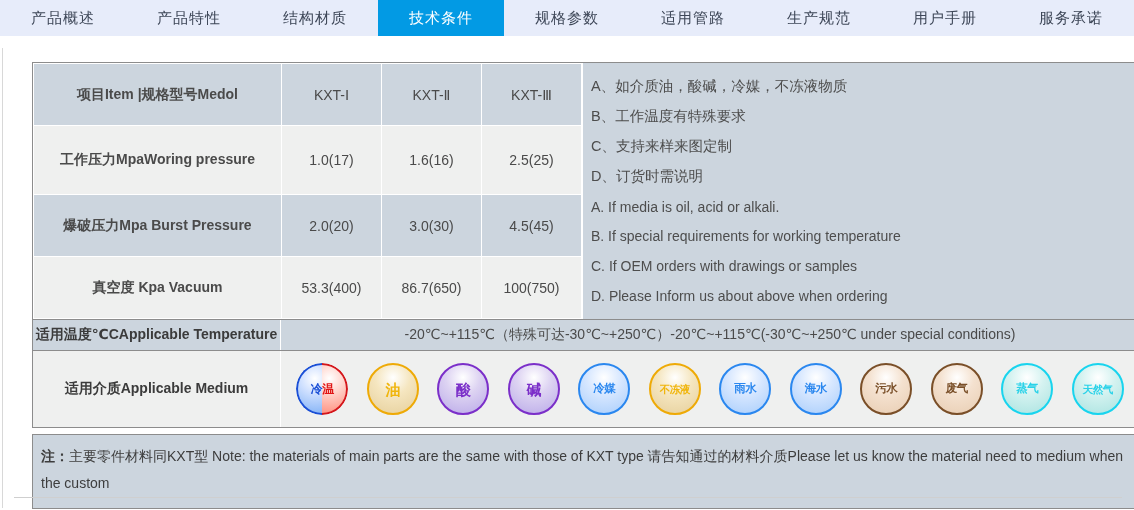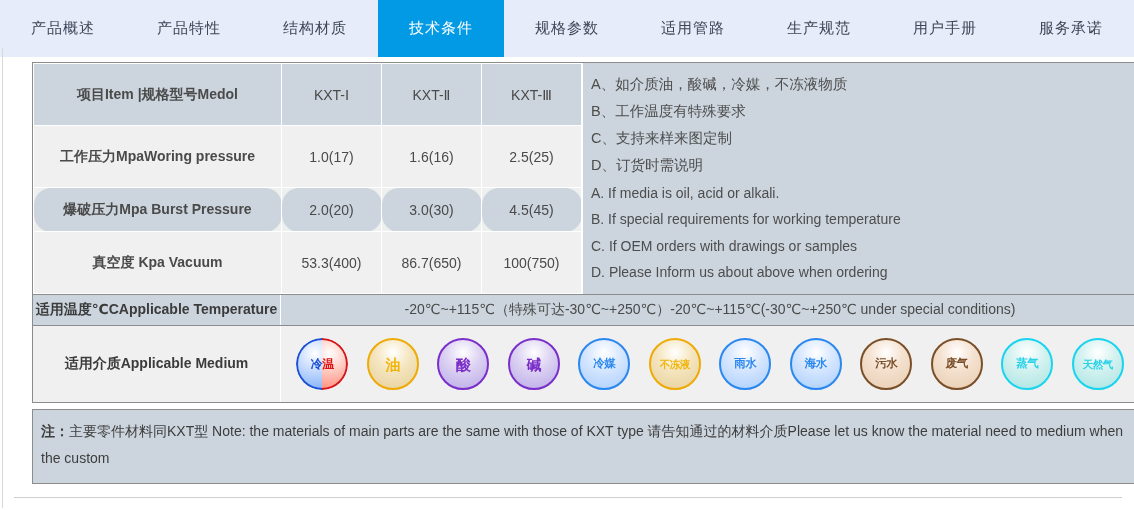--- a/index.html
+++ b/index.html
@@ -6,21 +6,21 @@
   body{
     width:1134px;height:510px;
     background:#ffffff;
     font-family:"Liberation Sans","DejaVu Sans",sans-serif;
     overflow:hidden;
   }
   .page{position:relative;width:1134px;height:510px;background:#fff;}
 
   
   .tabbar{
-    position:absolute;left:0;top:0;width:1134px;height:57px;
+    position:absolute;left:0;top:0;width:1134px;height:36px;
     background:#e7ecfa;
     display:flex;align-items:stretch;
   }
   .tab{
     flex:1 1 0;
     display:flex;align-items:center;justify-content:center;
     font-size:15px;color:#3d4657;
     letter-spacing:1px;
     cursor:pointer;
     user-select:none;
@@ -68,22 +68,22 @@
   .rowA td{background:#ccd5de;}
   .rowB td{background:#eff0ef;}
   .lbl{
     width:248px;
     font-weight:bold;
     color:#3b3b3b;
     font-size:14px;
   }
   .v{width:100px;}
   tr.r-head td{height:62px;}
-  tr.r-work td{height:62px;}
-  tr.r-burst td{height:44px;border-radius:17px;}
+  tr.r-work td{height:69px;}
+  tr.r-burst td{height:62px;}
   tr.r-vac td{height:62px;}
 
   
   .notes{
     flex:1 1 auto;
     background:#ccd5de;
     border-left:1px solid #ffffff;
     padding:8px 6px 8px 8px;
     box-sizing:border-box;
     display:flex;

